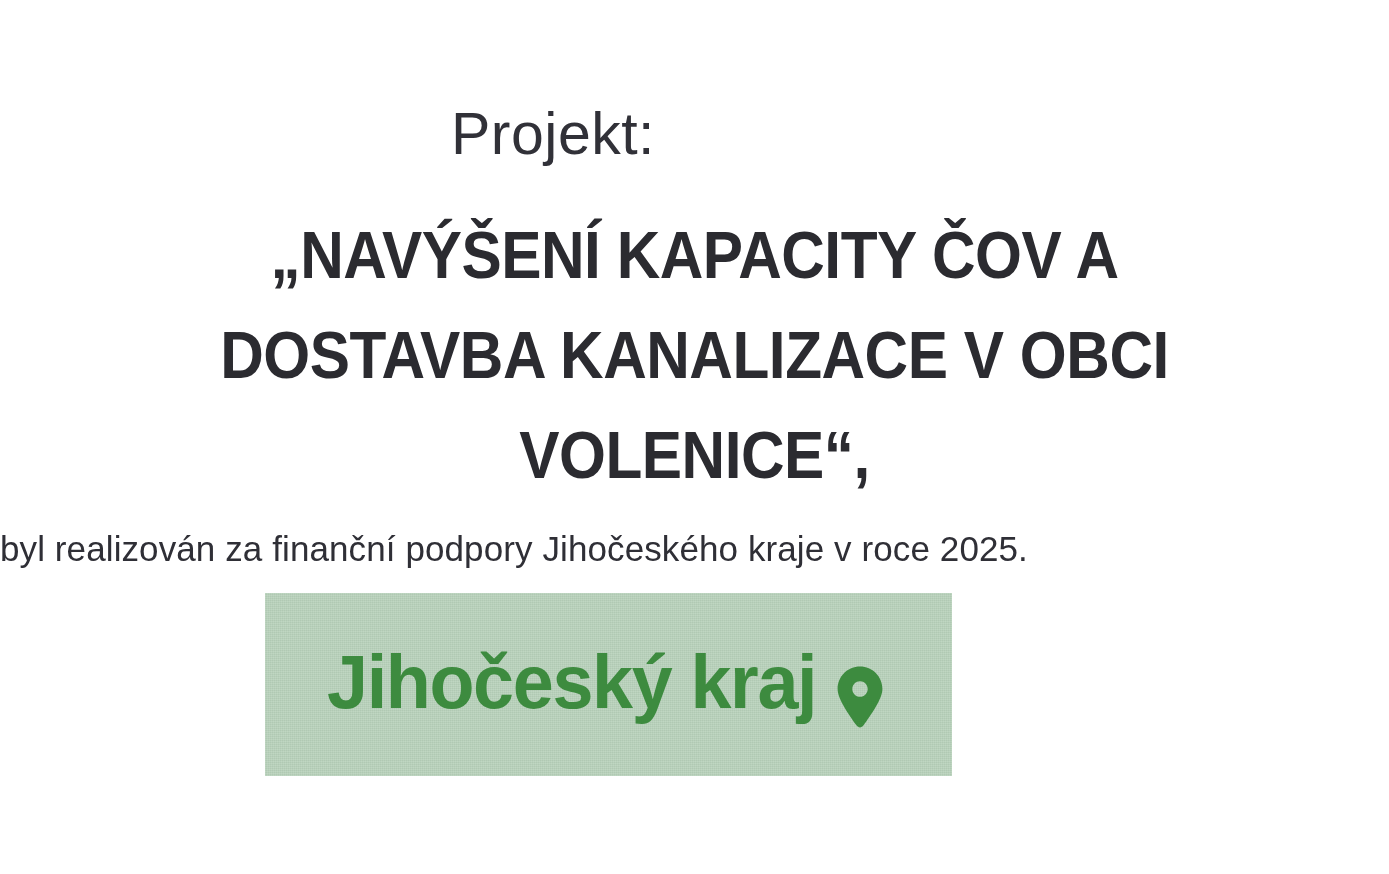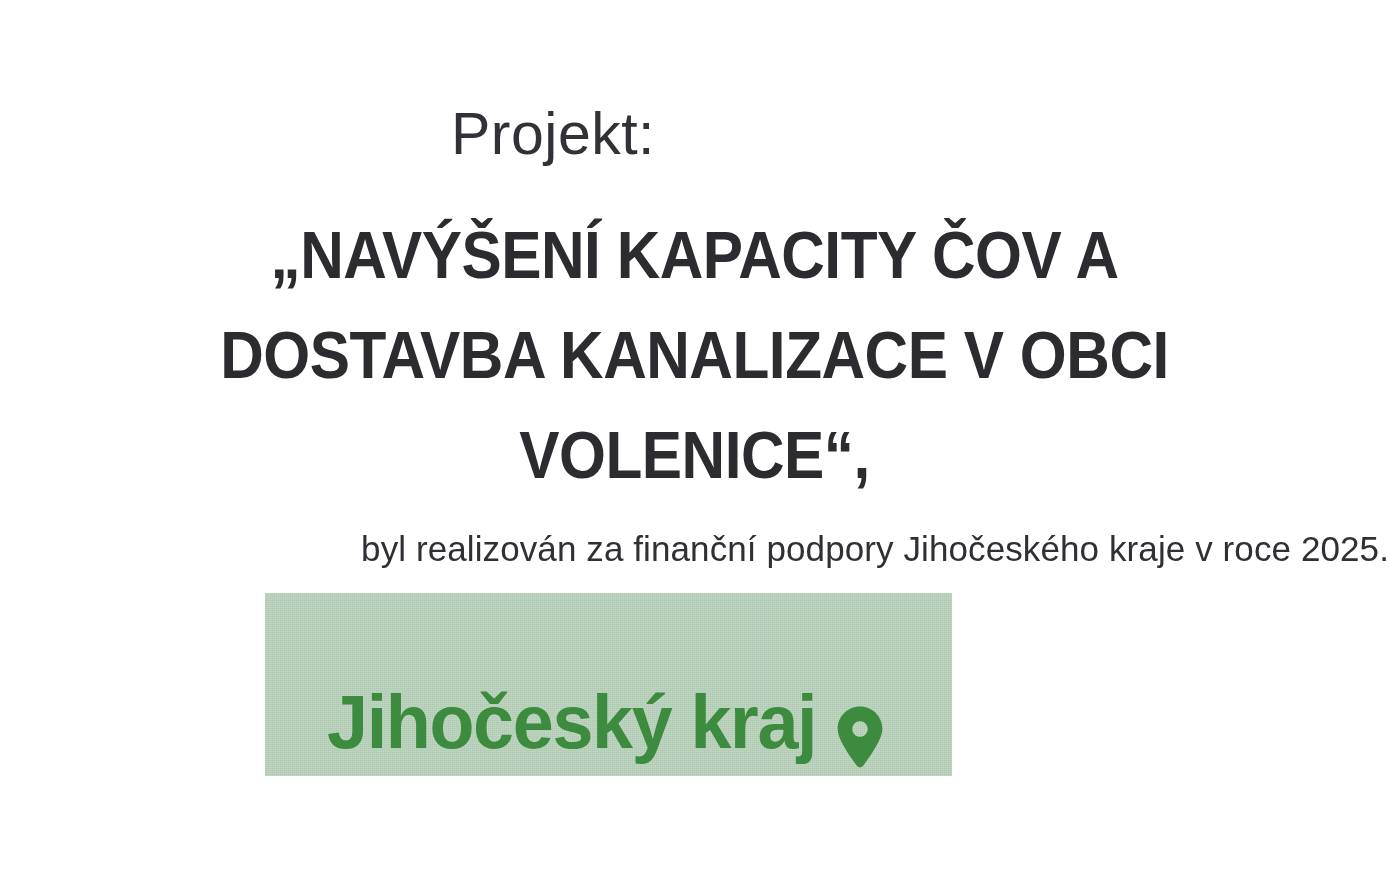--- a/index.html
+++ b/index.html
@@ -64,21 +64,21 @@
   .title-line.l1 { font-size: 67px; }
   .title-line.l2 { font-size: 67px; }
   .title-line.l3 { font-size: 67px; }
 
   
   .subtitle {
     position: absolute;
     top: 526px;
     left: 0;
     width: 1389px;
-    text-align: right;
+    text-align: left;
     font-family: "Liberation Sans", "DejaVu Sans", sans-serif;
     font-weight: 400;
     font-size: 35px;
     line-height: 46px;
     letter-spacing: 0.1px;
     color: #2f2f36;
     white-space: nowrap;
   }
 
   
@@ -94,21 +94,20 @@
       repeating-linear-gradient(90deg,  rgba(255,255,255,0.05) 0 1px, rgba(0,0,0,0.02) 1px 2px);
     overflow: hidden;
   }
   .logo-inner {
     position: absolute;
     left: 62px;
     top: 43px;
     display: flex;
     align-items: flex-start;
     height: 100px;
-    margin-top: 40px;
   }
   .logo-wordmark {
     font-family: "Liberation Sans", "DejaVu Sans", sans-serif;
     font-weight: 700;
     font-size: 76px;
     line-height: 92px;
     letter-spacing: -1.4px;
     color: #3d8b3f;
     white-space: nowrap;
     transform: scaleX(0.97);

